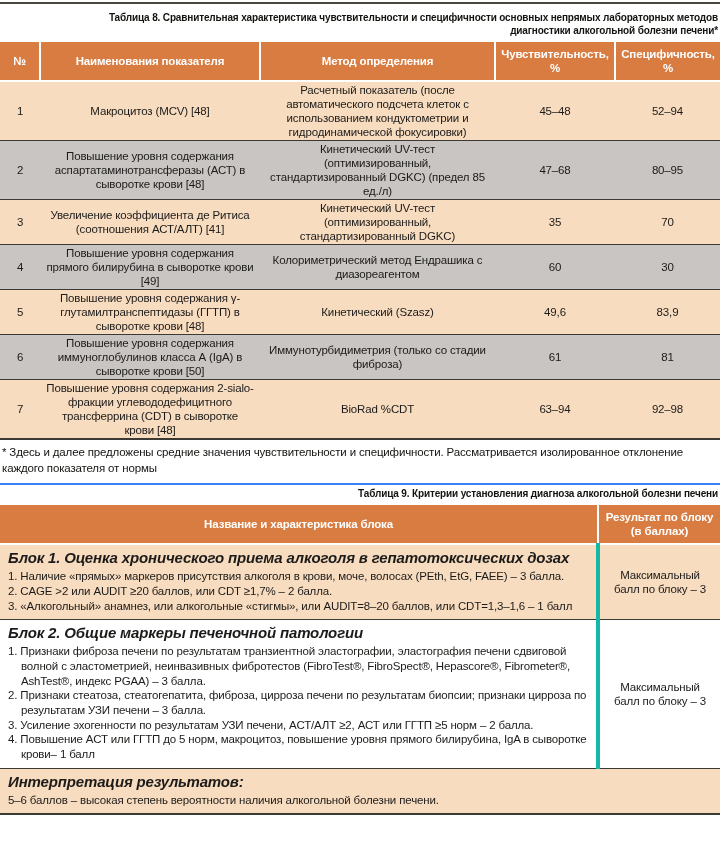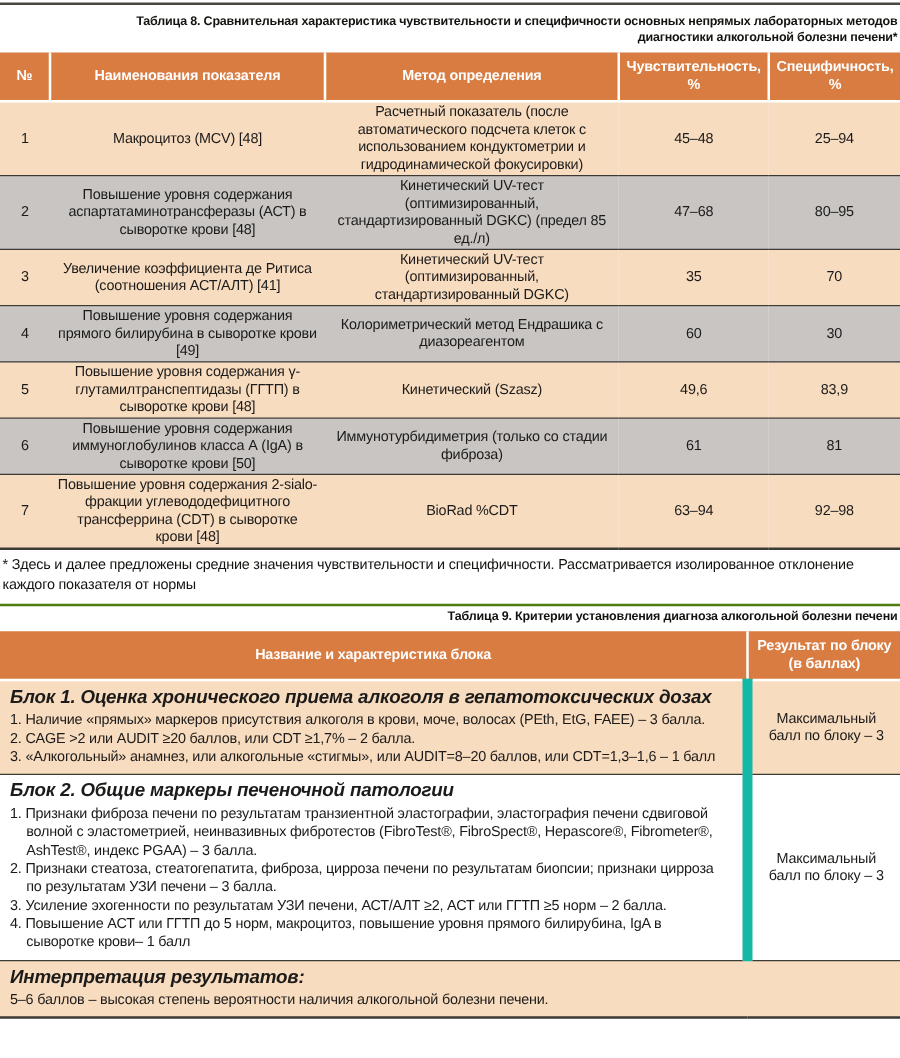--- a/index.html
+++ b/index.html
@@ -25,27 +25,27 @@
     font-size:11.5px;line-height:1.22;padding:1px 6px;vertical-align:middle;
   }
   .t8{border-bottom:2px solid #3c3a34;}
   .t8 td{text-align:center;}
   .t8 tbody tr + tr td{border-top:1.5px solid #3c3a34;}
   tr.peach td{background:#f8dcc0;}
   tr.gray td{background:#c8c5c3;}
   tr.white td{background:#ffffff;margin-left:36px;}
   .footnote{
     font-size:11.5px;line-height:1.35;padding:5px 2px 7px 2px;
-    border-bottom:2px solid #4d7c0f;color:#141310;
+    border-bottom:2px solid #3b82f6;color:#141310;
   }
   .t9-title{margin-left:24px;}
   .t9{border-bottom:2.5px solid #3c3a34;}
   .t9 tbody tr + tr td{border-top:1.5px solid #3c3a34;}
   .t9 td.desc{text-align:left;padding:4px 8px 6px 8px;}
-  .t9 td.result{text-align:center;border-left:8px solid #14b8a6;}
+  .t9 td.result{text-align:center;border-left:4px solid #14b8a6;}
   .block-head{font-weight:bold;font-style:italic;font-size:15px;line-height:1.25;margin-bottom:1px;}
   .block-item,.interp-line{padding-left:13px;text-indent:-13px;line-height:1.28;}
   .interp-line{padding-left:0;text-indent:0;}
 </style>
 </head>
 <body>
 
 <div class="page">
 
   <div class="top-rule"></div>
@@ -68,21 +68,21 @@
         <th>Чувствительность, %</th>
         <th>Специфичность, %</th>
       </tr>
     </thead>
     <tbody>
       <tr class="peach">
         <td>1</td>
         <td>Макроцитоз (MCV) [48]</td>
         <td>Расчетный показатель (после автоматического подсчета клеток с использованием кондуктометрии и гидродинамической фокусировки)</td>
         <td>45–48</td>
-        <td>25–94</td>
+        <td>52–94</td>
       </tr>
       <tr class="gray">
         <td>2</td>
         <td>Повышение уровня содержания аспартатаминотрансферазы (АСТ) в сыворотке крови [48]</td>
         <td>Кинетический UV-тест (оптимизированный, стандартизированный DGKC) (предел 85 ед./л)</td>
         <td>47–68</td>
         <td>80–95</td>
       </tr>
       <tr class="peach">
         <td>3</td>

